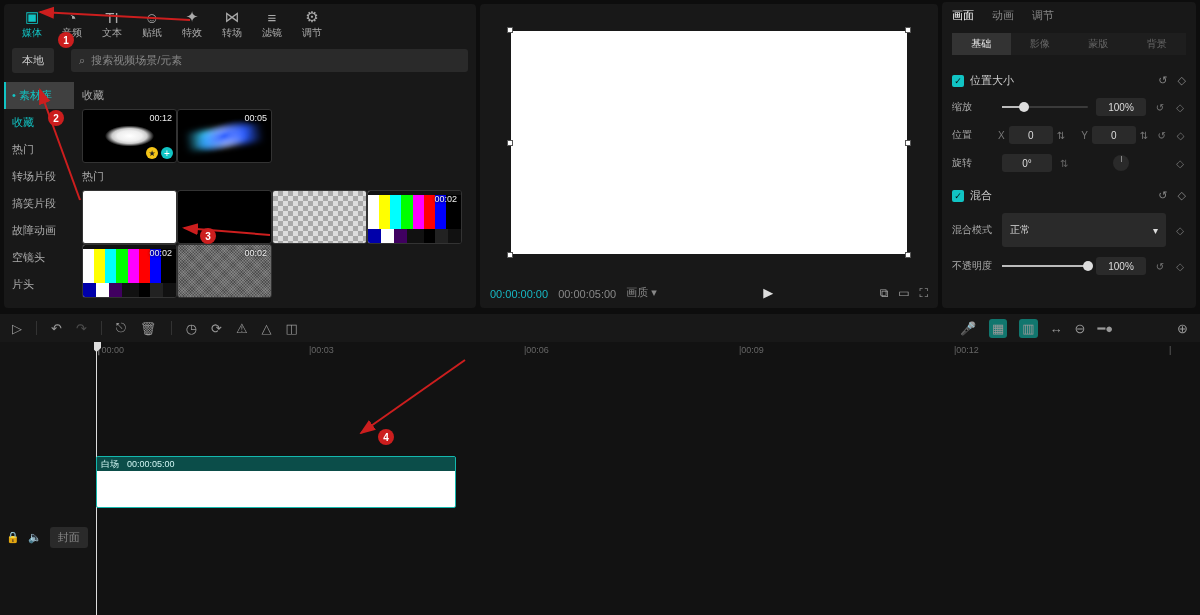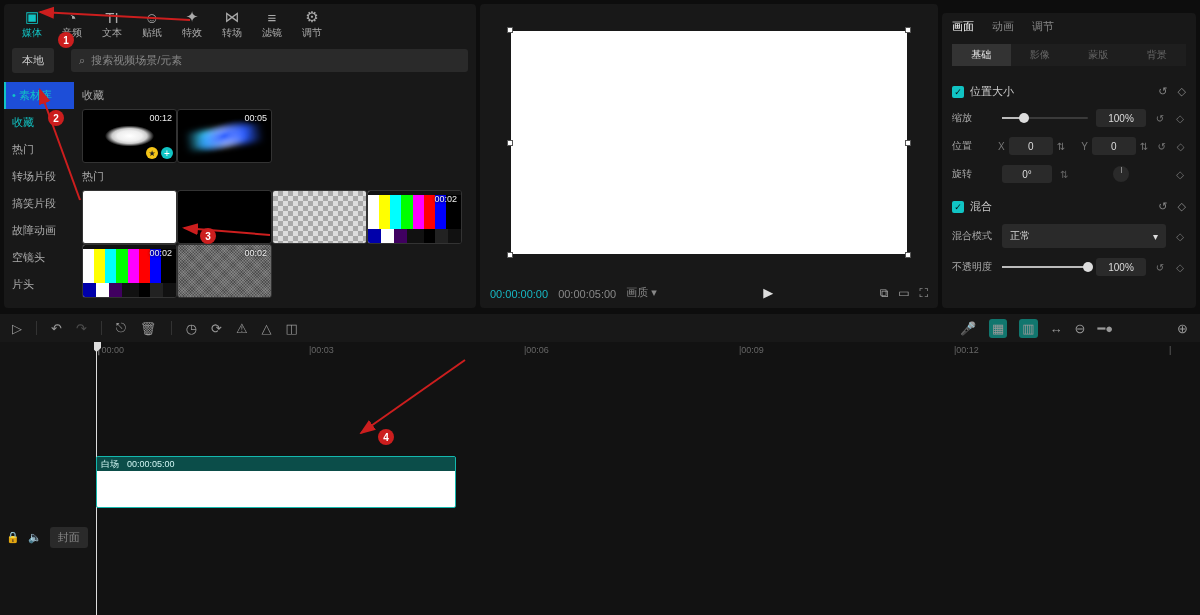--- a/index.html
+++ b/index.html
@@ -13,21 +13,21 @@
   .topnav .nitem{width:40px;text-align:center;cursor:pointer;color:#aaa;font-size:10px}
   .topnav .nitem.sel{color:#11c4c4}
   .topnav .nic{height:18px;font-size:15px;display:flex;align-items:center;justify-content:center}
   .l-search{display:flex;padding:6px 8px;gap:17px;height:40px;align-items:center}
   .l-search .local{color:#ccc;font-size:11px;background:#2a2a2a;padding:5px 10px;border-radius:3px}
   .l-search .sbox{flex:1;background:#2a2a2a;border-radius:3px;display:flex;align-items:center;padding:4px 8px;color:#888}
   .l-search .sbox span.si{margin-right:6px;color:#888}
   .l-body{display:flex;flex:1;overflow:hidden}
   .l-side{width:70px;padding-top:2px}
   .l-side .sitem{padding:6px 8px;font-size:11px;color:#aaa;cursor:pointer}
-  .l-side .sitem.sel{color:#11c4c4;background:#1d4ed8;border-left:2px solid #11c4c4;padding-left:6px}
+  .l-side .sitem.sel{color:#11c4c4;background:#404040;border-left:2px solid #11c4c4;padding-left:6px}
   .l-main{flex:1;padding:4px 8px;overflow:hidden}
   .l-main .sect{margin-bottom:6px}
   .l-main .stitle{font-size:11px;color:#aaa;margin:4px 0 6px}
   .thumbs{display:flex;gap:0;flex-wrap:wrap}
   .thumb{width:95px;height:54px;background:#222;border-radius:3px;position:relative;border:1px solid #333;overflow:hidden}
   .thumb .dur{position:absolute;top:3px;right:4px;font-size:9px;color:#eee;text-shadow:0 0 3px #000}
   .thumb .star{position:absolute;bottom:3px;right:18px;width:12px;height:12px;background:#f5c518;border-radius:50%;font-size:8px;display:flex;align-items:center;justify-content:center;color:#222}
   .thumb .add{position:absolute;bottom:3px;right:3px;width:12px;height:12px;background:#11c4c4;border-radius:50%;color:#fff;font-size:10px;display:flex;align-items:center;justify-content:center}
   .th-smoke{background:radial-gradient(ellipse 35px 15px at 50% 50%,#fff,#eee 35%,#ccc 50%,#000 70%),#000}
   .th-blue{background:#000}
@@ -47,21 +47,21 @@
   .canvas{width:396px;height:223px;background:#fff;position:relative}
   .canvas .hnd{position:absolute;width:6px;height:6px;background:#fff;border:1px solid #555}
   .canvas .htl{top:-4px;left:-4px}.canvas .htr{top:-4px;right:-4px}
   .canvas .hbl{bottom:-4px;left:-4px}.canvas .hbr{bottom:-4px;right:-4px}
   .canvas .hml{top:50%;left:-4px;margin-top:-3px}.canvas .hmr{top:50%;right:-4px;margin-top:-3px}
   .pctrl{display:flex;align-items:flex-end;padding:4px 10px 8px;gap:10px;color:#888;font-size:11px}
   .pctrl .t1{color:#17b8c4}
   .pctrl .play{flex:1;text-align:center;color:#ddd;font-size:13px}
   .pctrl .ic{color:#aaa;cursor:pointer;font-size:12px}
   
-  .right{width:254px;background:#181818;border-radius:4px;margin:13px 4px 0 0;padding:0;display:flex;flex-direction:column}
+  .right{width:254px;background:#181818;border-radius:4px;margin:2px 4px 0 0;padding:0;display:flex;flex-direction:column}
   .right .rtabs{display:flex;gap:18px;padding:6px 10px;font-size:11px}
   .right .rtabs .rt{color:#888;cursor:pointer}
   .right .rtabs .rt.sel{color:#fff}
   .right .subtabs{display:flex;padding:4px 10px 10px;gap:0}
   .right .subtabs .st{flex:1;text-align:center;padding:4px 0;font-size:10px;color:#666;background:#1e1e1e;cursor:pointer}
   .right .subtabs .st.sel{background:#333;color:#eee}
   .right .props{padding:0 10px}
   .right .phead{display:flex;align-items:center;margin:8px 0 10px;font-size:11px}
   .right .phead .chk{width:12px;height:12px;border-radius:2px;background:#11c4c4;margin-right:6px;display:flex;align-items:center;justify-content:center;color:#041414;font-size:9px}
   .right .phead .spacer{flex:1}
@@ -70,21 +70,21 @@
   .prow .plab{width:42px}
   .prow .slider{flex:1;height:2px;background:#3a3a3a;position:relative;border-radius:2px}
   .prow .slider .fill{position:absolute;left:0;top:0;bottom:0;background:#bbb}
   .prow .slider .knob{position:absolute;top:-4px;width:10px;height:10px;border-radius:50%;background:#ddd;margin-left:-5px}
   .prow .numbox{width:50px;height:18px;background:#2a2a2a;border-radius:3px;color:#ddd;display:flex;align-items:center;justify-content:center;font-size:10px;position:relative}
   .prow .rbic{color:#777;cursor:pointer;width:12px;text-align:center}
   .prow .flx{flex:1}
   .coord{display:flex;align-items:center;gap:4px}
   .coord .cl{color:#777;font-size:10px}
   .coord .cv{width:44px;height:18px;background:#2a2a2a;border-radius:3px;color:#ddd;display:flex;align-items:center;justify-content:center;font-size:10px}
-  .seldd{flex:1;height:24px;background:#2a2a2a;border-radius:3px;display:flex;align-items:center;padding:0 8px;font-size:10px;color:#ddd;justify-content:space-between}
+  .seldd{flex:1;height:34px;background:#2a2a2a;border-radius:3px;display:flex;align-items:center;padding:0 8px;font-size:10px;color:#ddd;justify-content:space-between}
   .rotknob{width:16px;height:16px;border-radius:50%;background:#2a2a2a;position:relative}
   .rotknob::after{content:"";position:absolute;left:50%;top:1px;width:1px;height:6px;background:#888}
   
   .tl{flex:1;background:#121212;display:flex;flex-direction:column;margin-top:6px}
   .tlbar{height:28px;display:flex;align-items:center;padding:0 12px;gap:14px;background:#181818}
   .tlbar .g1{display:flex;align-items:center;gap:14px}
   .tlbar .g2{margin-left:auto;display:flex;align-items:center;gap:12px}
   .tlbar .tic{color:#999;cursor:pointer;font-size:13px}
   .tlbar .tic.sel{background:#11766e;border-radius:3px;padding:2px 3px}
   .tlbar .sep{width:1px;height:14px;background:#333}

